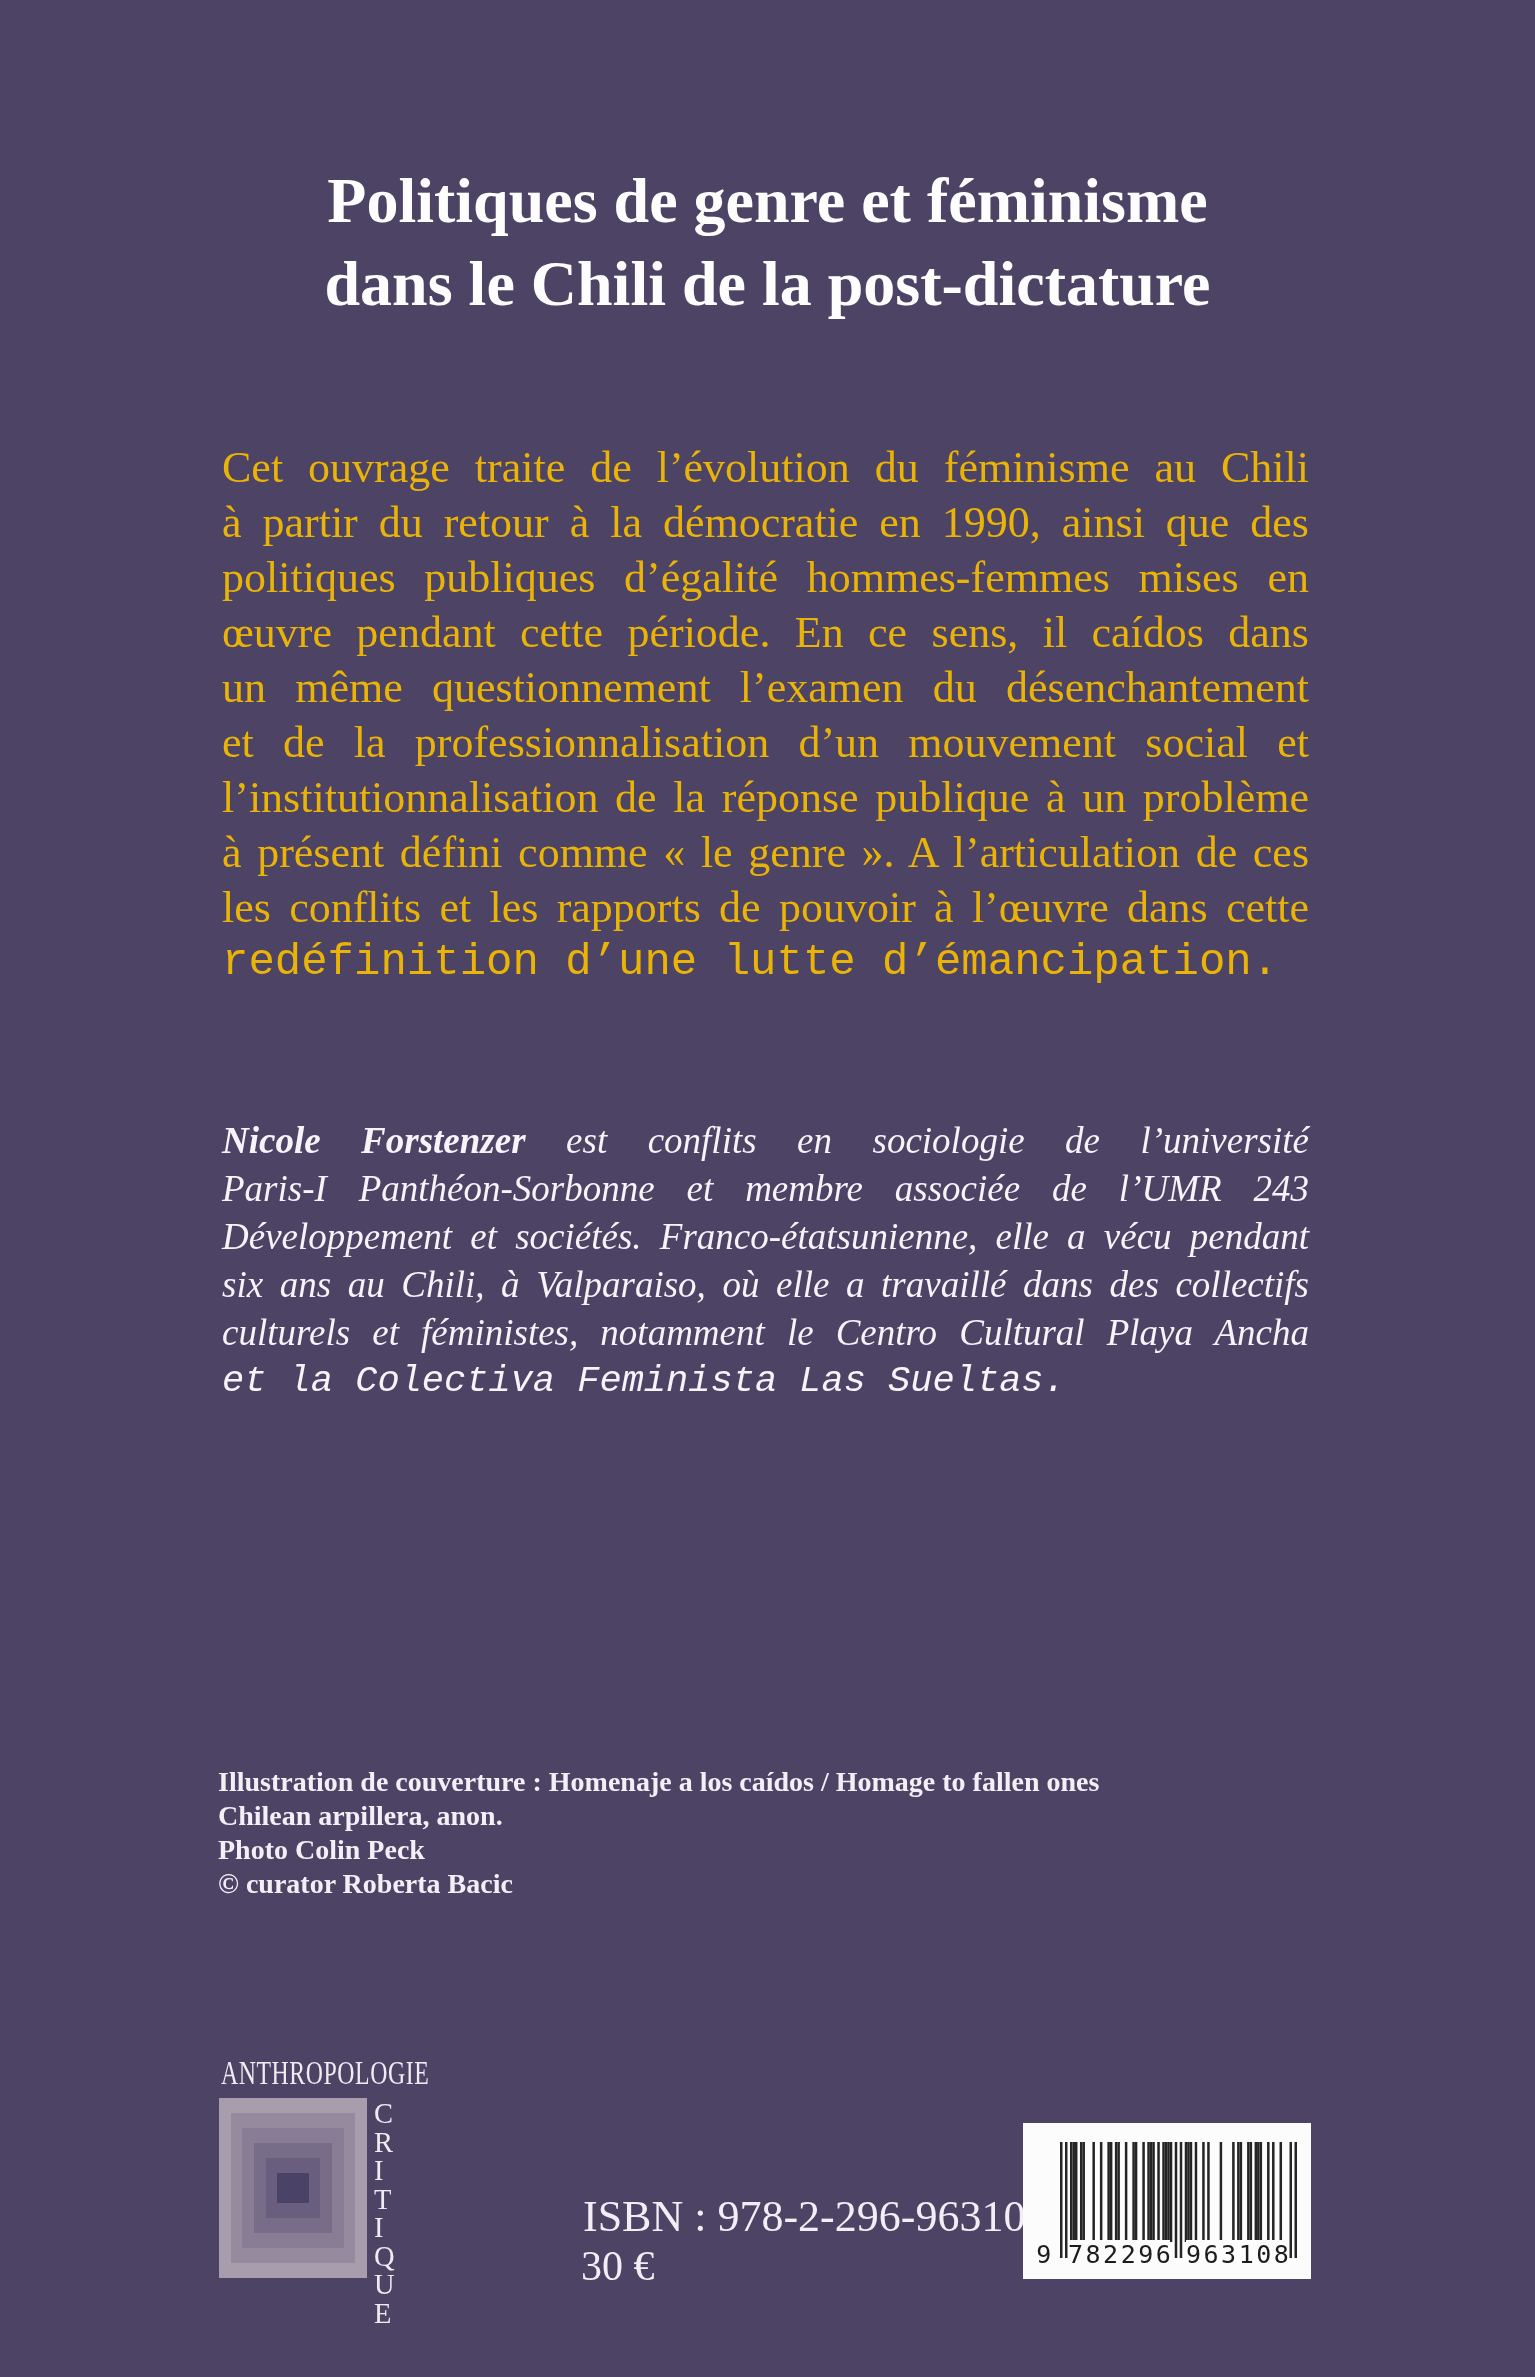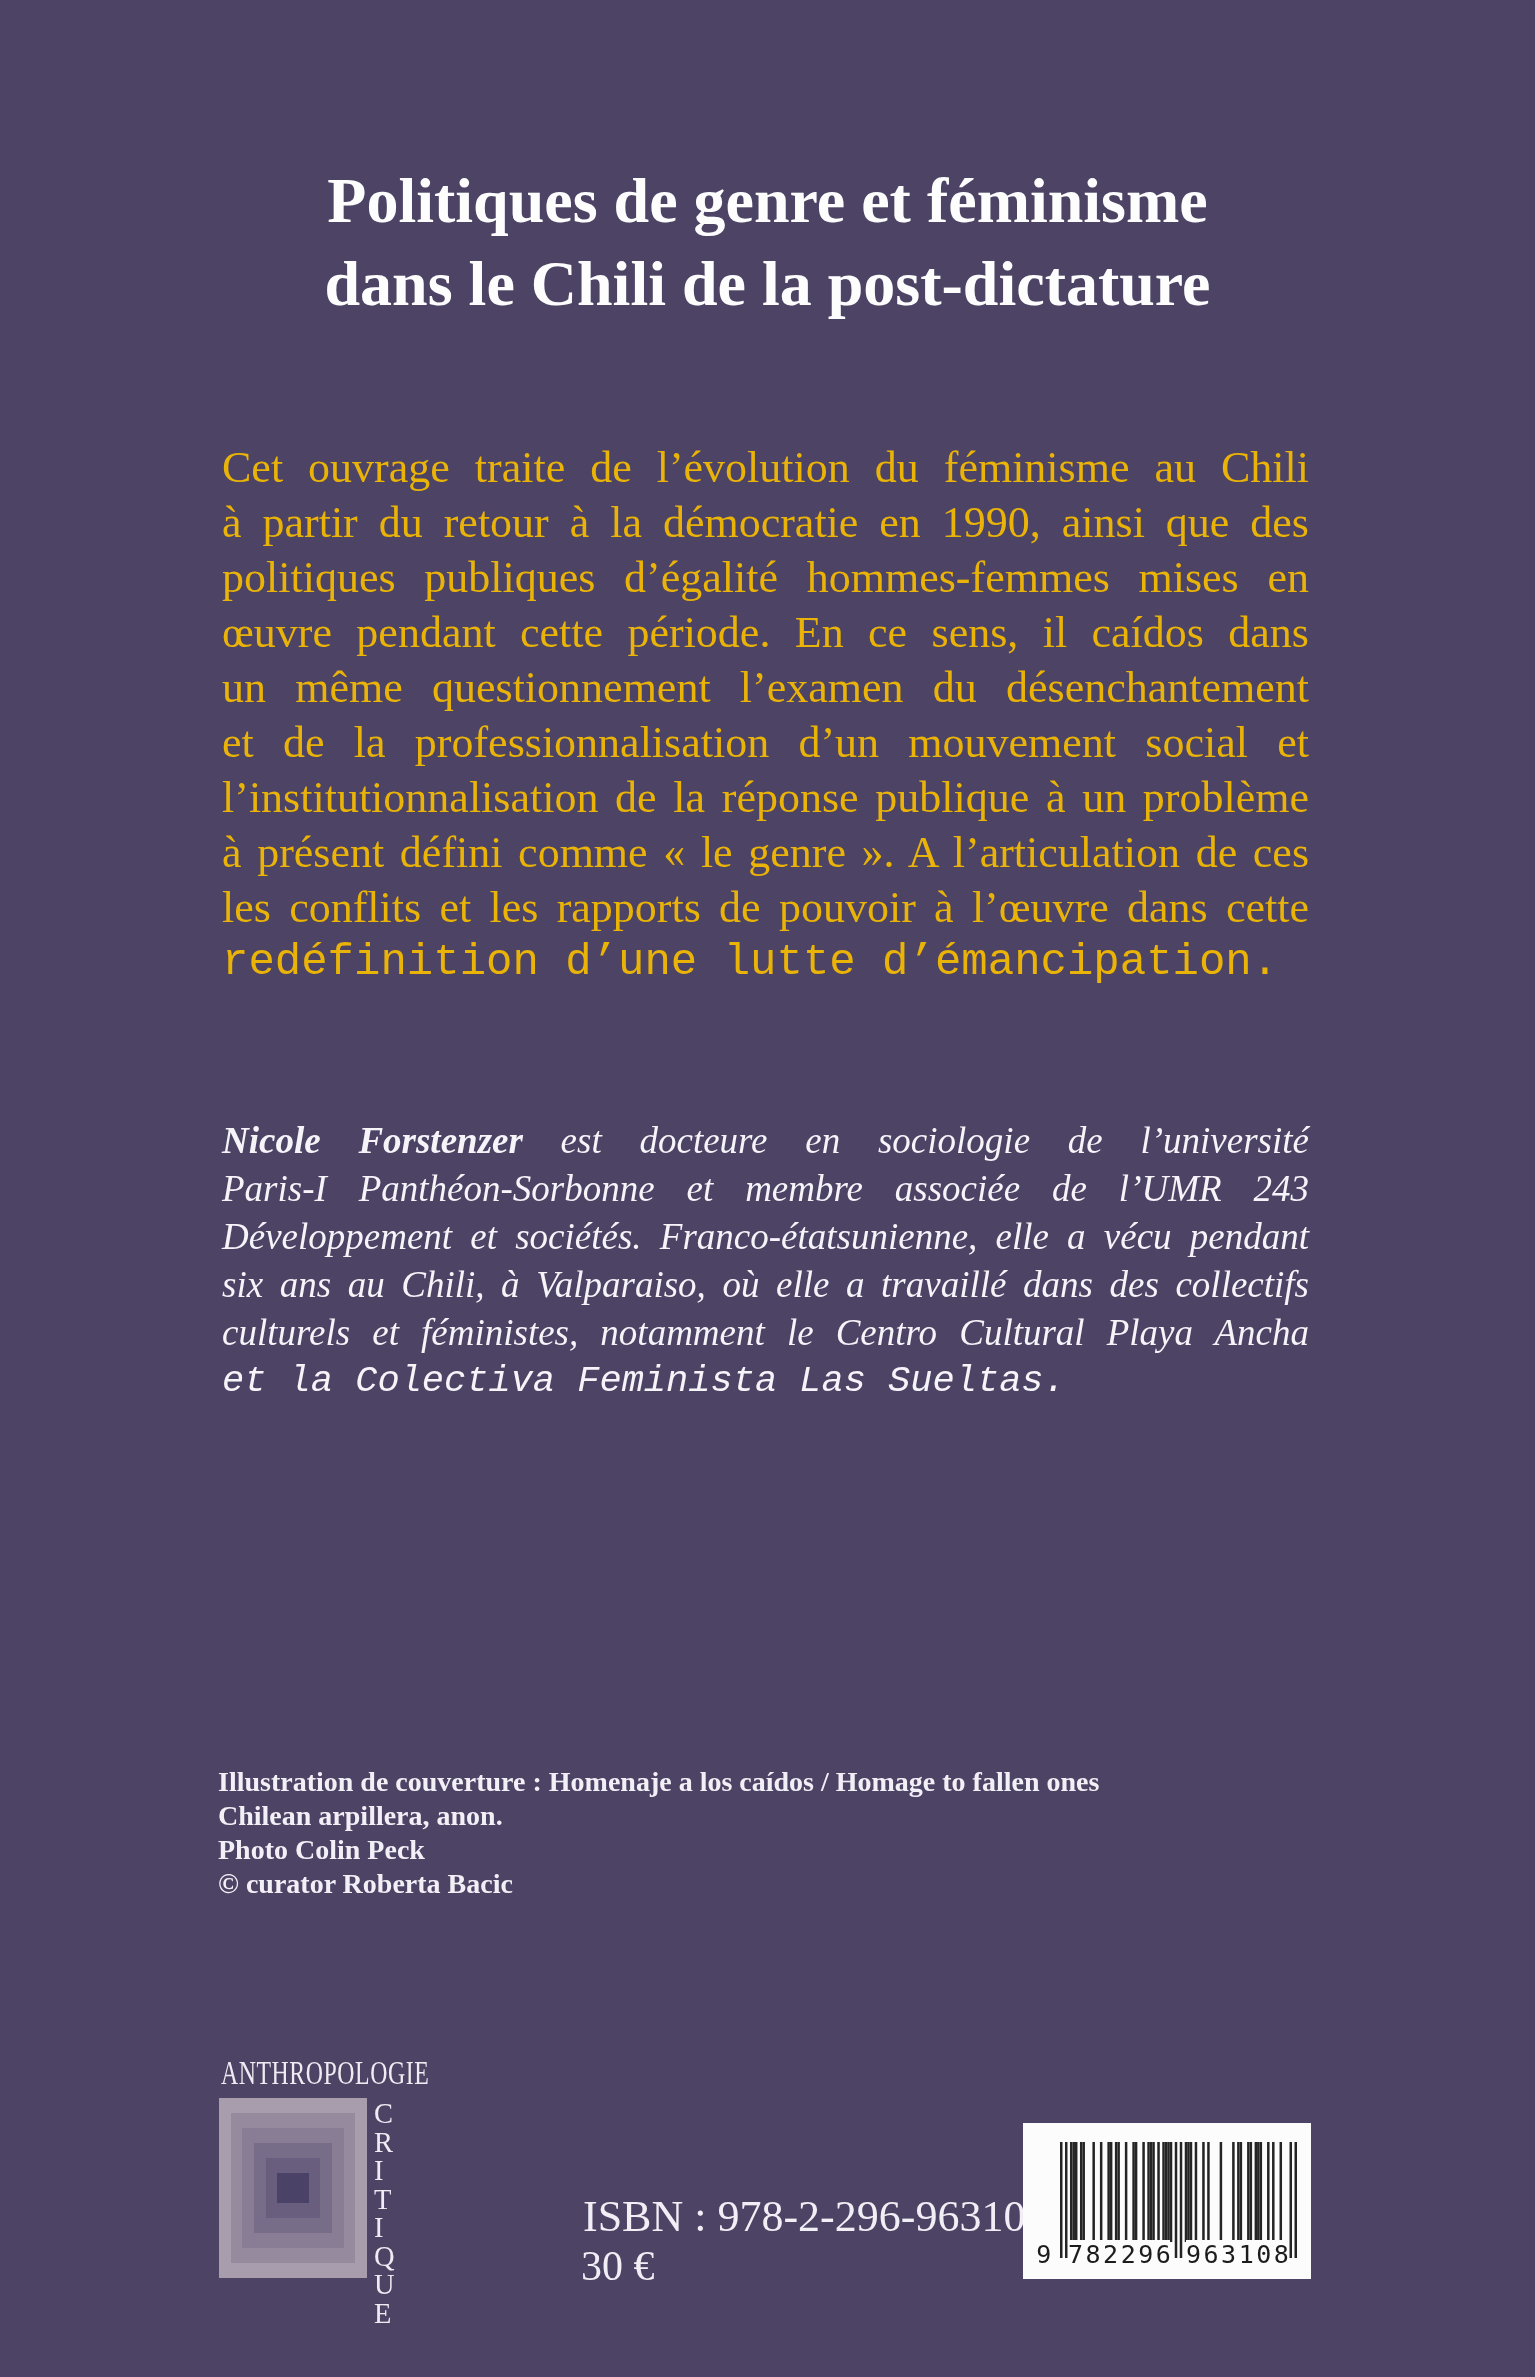--- a/index.html
+++ b/index.html
@@ -148,21 +148,21 @@
     <div class="jline">œuvre pendant cette période. En ce sens, il caídos dans</div>
     <div class="jline">un même questionnement l’examen du désenchantement</div>
     <div class="jline">et de la professionnalisation d’un mouvement social et</div>
     <div class="jline">l’institutionnalisation de la réponse publique à un problème</div>
     <div class="jline">à présent défini comme « le genre ». A l’articulation de ces</div>
     <div class="jline">les conflits et les rapports de pouvoir à l’œuvre dans cette</div>
     <div class="jline last">redéfinition d’une lutte d’émancipation.</div>
   </div>
 
   <div class="bio">
-    <div class="jline"><span class="author-name">Nicole Forstenzer</span><span> est docteure en sociologie de l’université</span></div>
+    <div class="jline"><span class="author-name">Nicole Forstenzer</span><span> est conflits en sociologie de l’université</span></div>
     <div class="jline">Paris-I Panthéon-Sorbonne et membre associée de l’UMR 243</div>
     <div class="jline">Développement et sociétés. Franco-étatsunienne, elle a vécu pendant</div>
     <div class="jline">six ans au Chili, à Valparaiso, où elle a travaillé dans des collectifs</div>
     <div class="jline">culturels et féministes, notamment le Centro Cultural Playa Ancha</div>
     <div class="jline last">et la Colectiva Feminista Las Sueltas.</div>
   </div>
 
   <div class="credits">
     <div>Illustration de couverture : Homenaje a los caídos / Homage to fallen ones</div>
     <div>Chilean arpillera, anon.</div>

